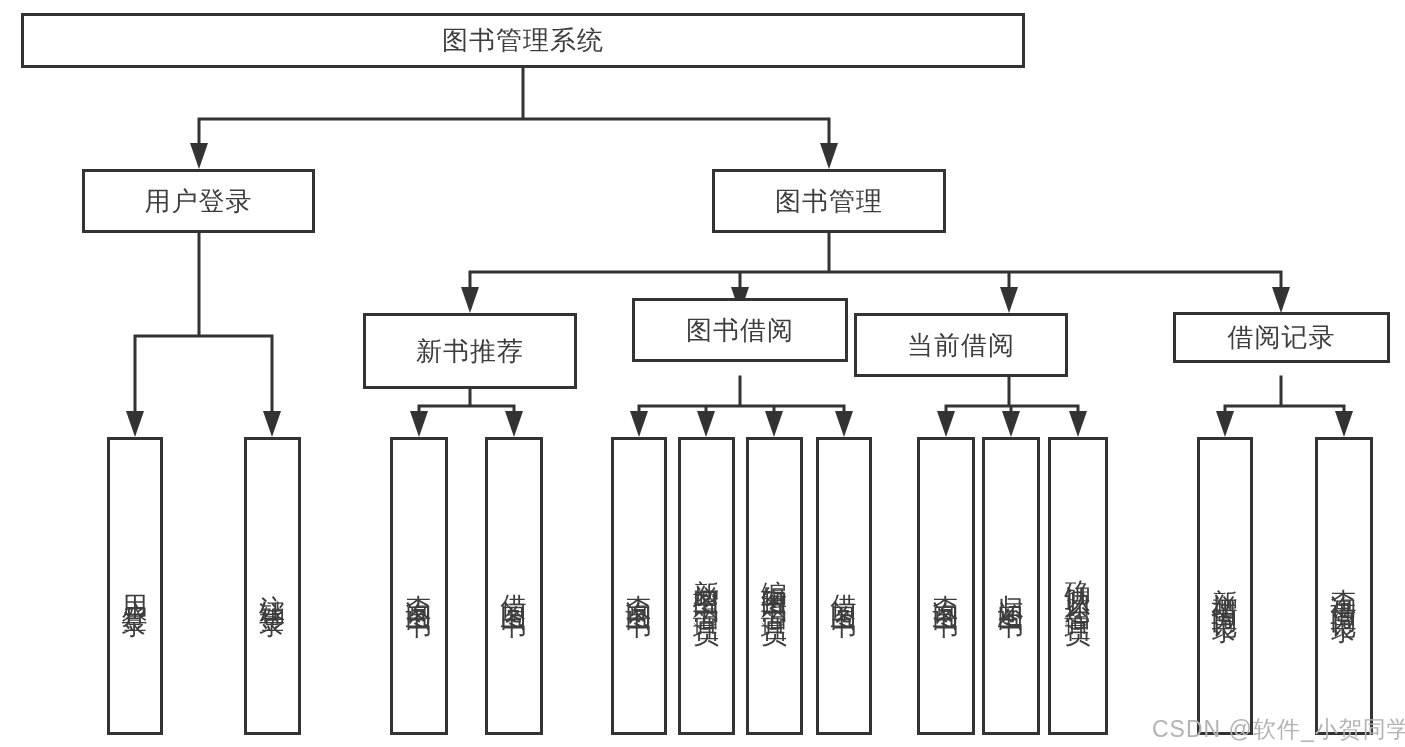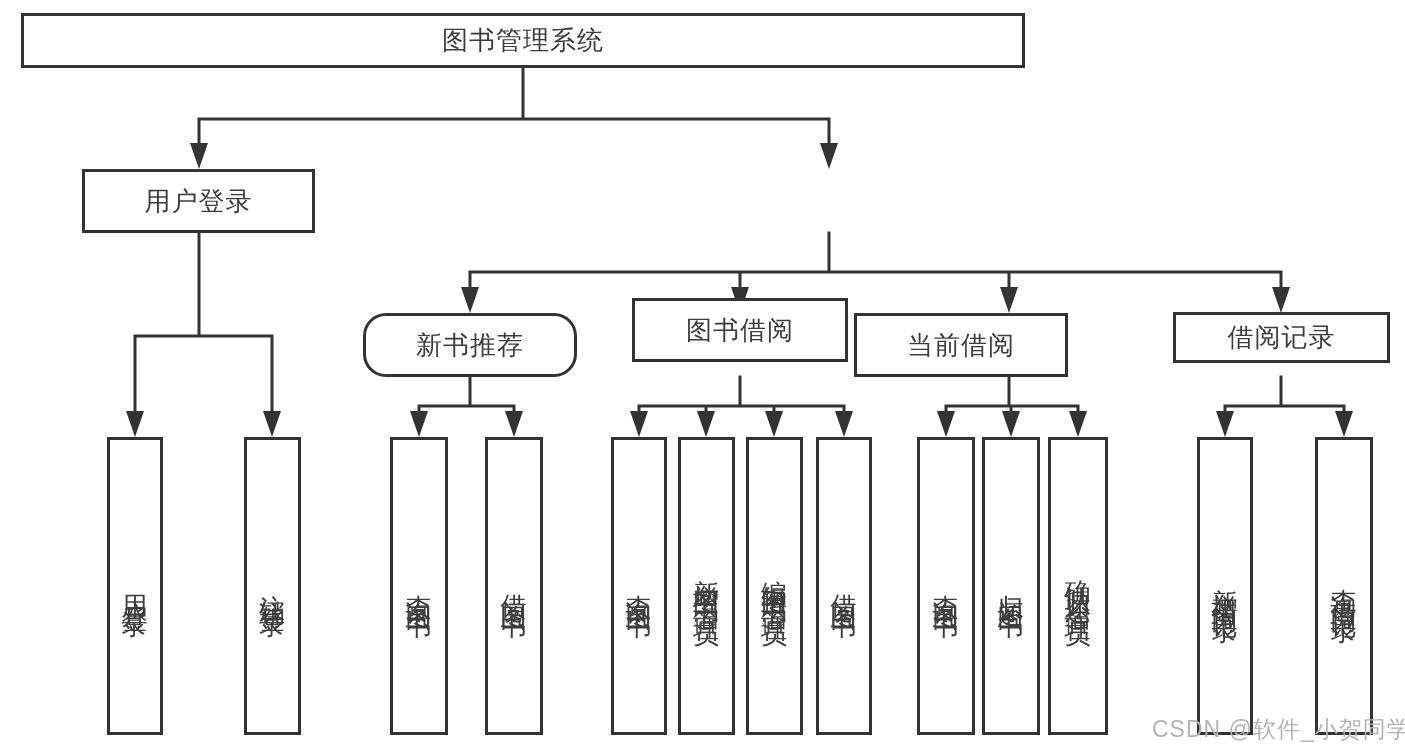--- a/index.html
+++ b/index.html
@@ -93,22 +93,25 @@
     </g>
   </svg>
 
   <div class="box" style="left:21px;top:13px;width:1004px;height:55px;">
     <span class="htext">图书管理系统</span>
   </div>
 
   <div class="box" style="left:82px;top:169px;width:233px;height:64px;">
     <span class="htext">用户登录</span>
   </div>
+  <div class="box" style="left:712px;top:169px;width:234px;height:64px;">
+    <span class="htext">图书管理</span>
+  </div>
 
-  <div class="box" style="left:363px;top:313px;width:214px;height:64px;border-radius:23px;">
+  <div class="box" style="left:363px;top:313px;width:214px;height:76px;">
     <span class="htext">新书推荐</span>
   </div>
   <div class="box" style="left:632px;top:298px;width:216px;height:64px;">
     <span class="htext">图书借阅</span>
   </div>
   <div class="box" style="left:854px;top:313px;width:214px;height:64px;">
     <span class="htext">当前借阅</span>
   </div>
   <div class="box" style="left:1173px;top:312px;width:217px;height:51px;">
     <span class="htext">借阅记录</span>

